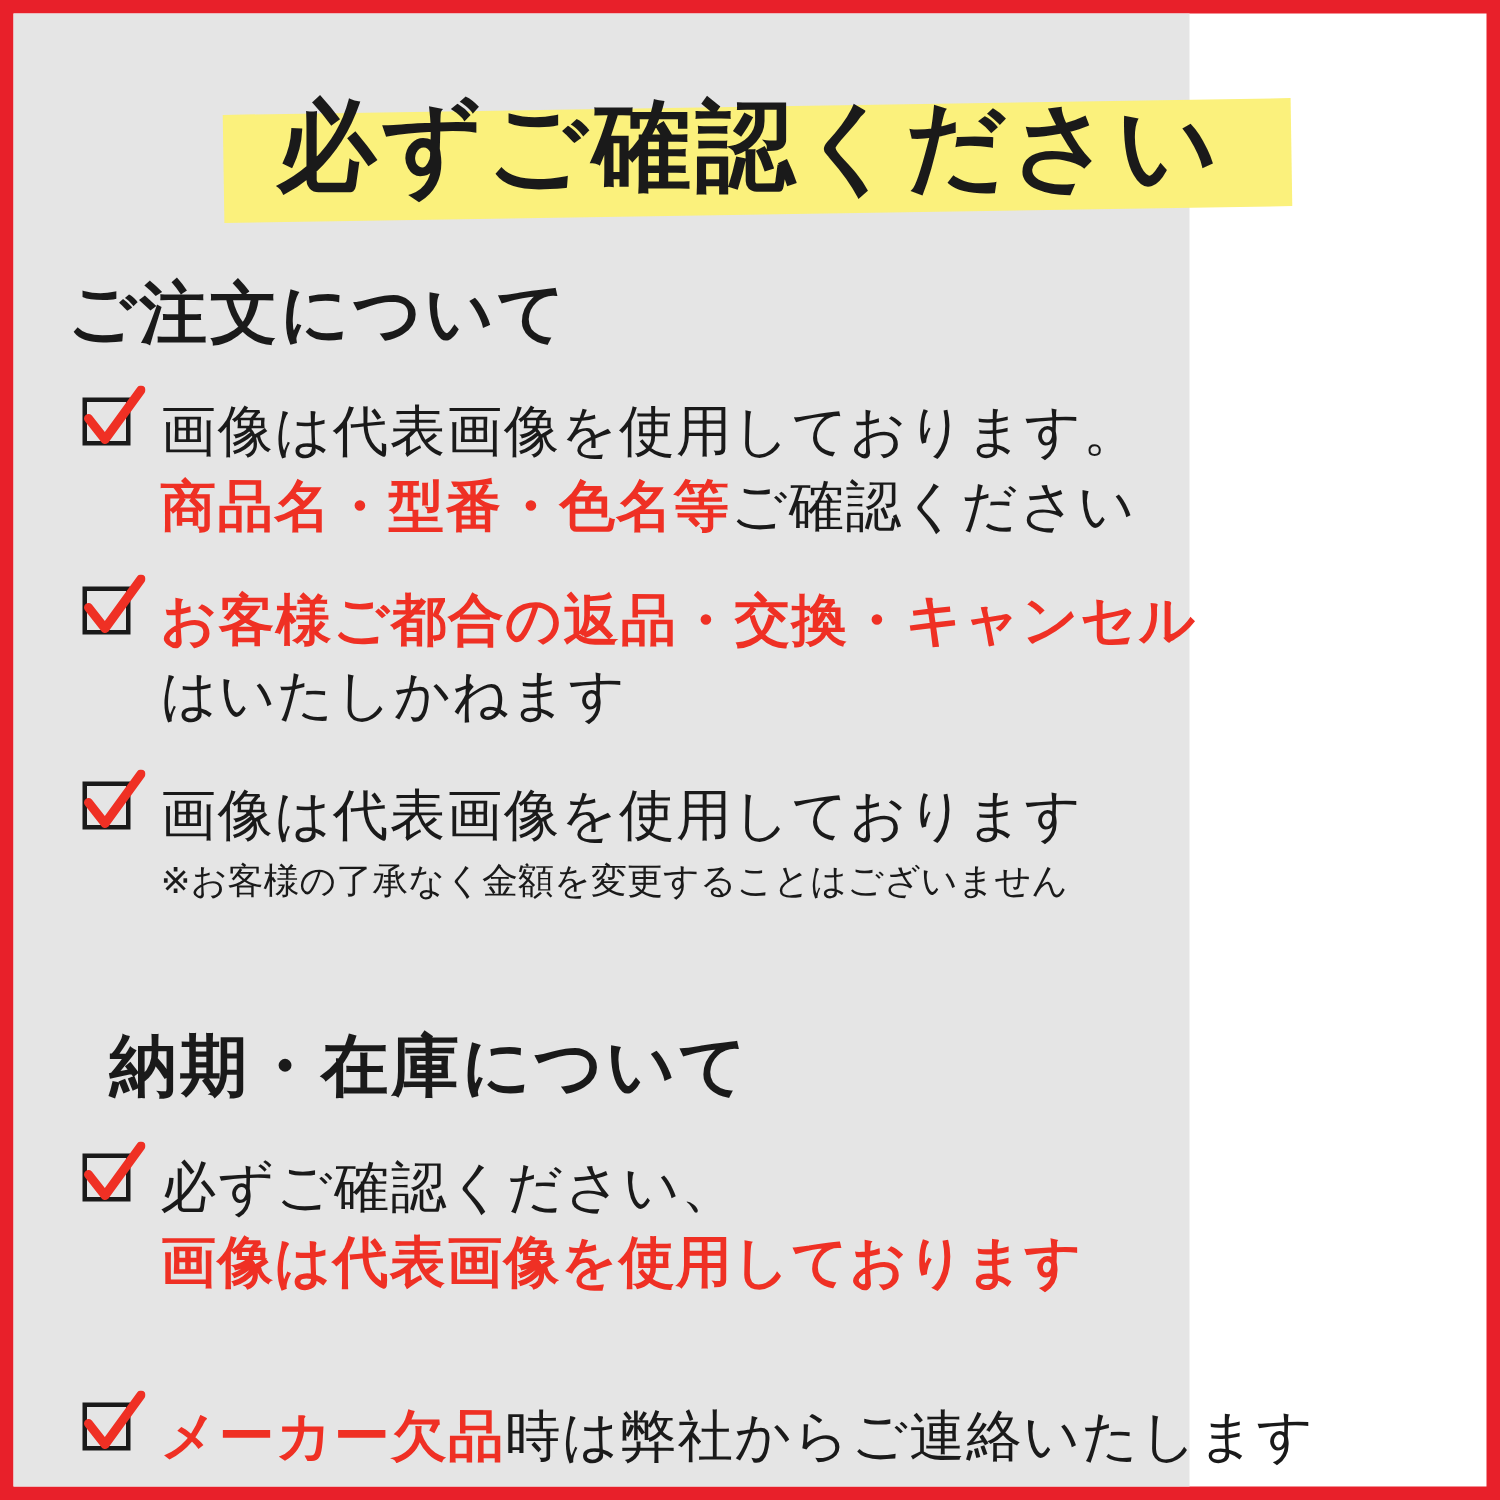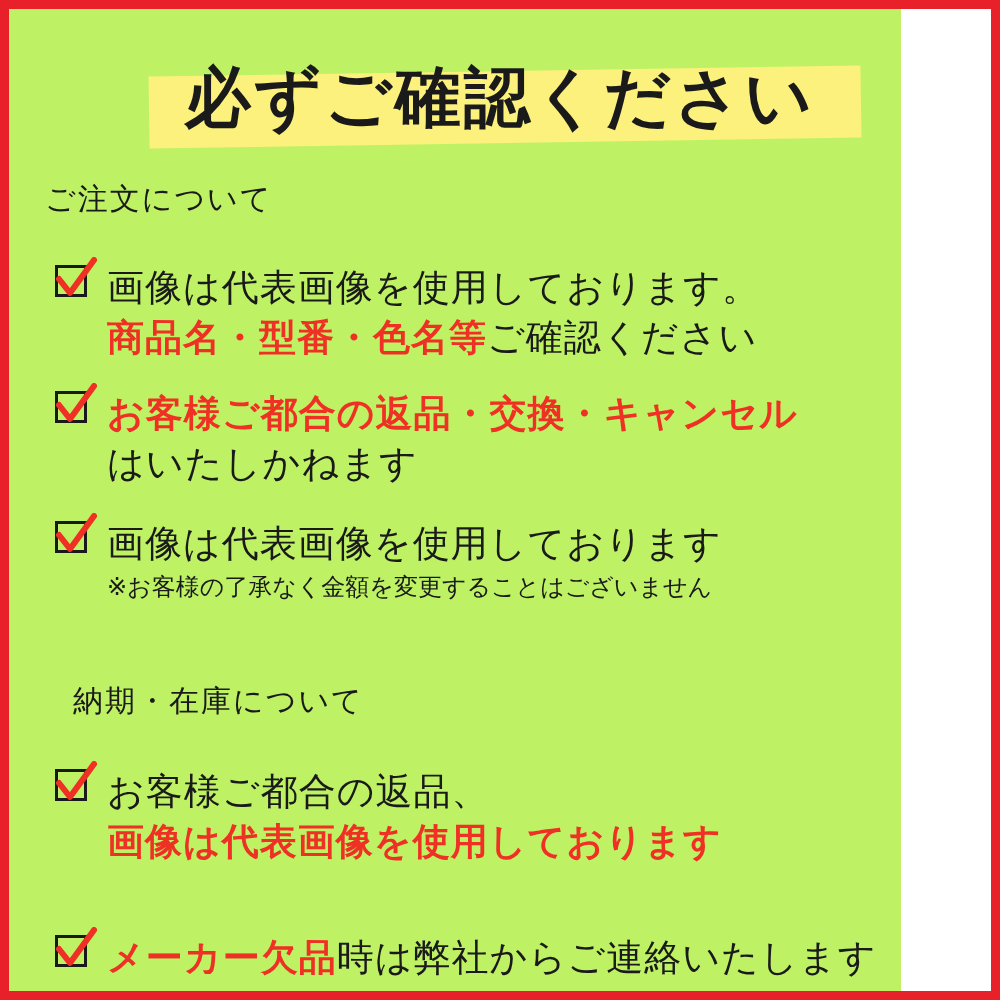--- a/index.html
+++ b/index.html
@@ -32,23 +32,23 @@
     height: 1000px;
     background: #e8202a;
   }
   .frame-left { left: 0; }
   .frame-right { right: 0; }
 
   .page {
     position: absolute;
     left: 9px;
     top: 9px;
-    width: 892px;
+    width: 784px;
     height: 982px;
-    background: #bef264;
+    background: #e5e5e5;
   }
 
   
   .title-wrap {
     position: absolute;
     left: 0;
     top: 34px;
     width: 982px;
     text-align: center;
   }
@@ -68,22 +68,22 @@
     font-weight: bold;
     letter-spacing: 3px;
     color: #1a1a1a;
     line-height: 1.0;
     padding-top: 22px;
   }
 
   
   .section-head {
     position: absolute;
-    font-size: 30px;
-    font-weight: normal;
+    font-size: 45px;
+    font-weight: bold;
     color: #1a1a1a;
     letter-spacing: 2px;
     white-space: nowrap;
   }
   #head-order { left: 36px; top: 170px; }
   #head-stock { left: 36px; top: 672px; margin-left: 28px; }
 
   
   .item {
     position: absolute;
@@ -200,21 +200,21 @@
   <div class="section-head" id="head-stock">納期・在庫について</div>
 
   <div class="item" id="item-4">
     <div class="check">
       <div class="box"></div>
       <svg width="44" height="46" viewBox="0 0 44 46">
         <path d="M6 22 L17 36 L41 3" fill="none" stroke="#ef3024" stroke-width="6" stroke-linecap="round" stroke-linejoin="round"></path>
       </svg>
     </div>
     <div class="lines">
-      <div class="line"><span class="blk">お客様ご都合の返品、</span></div>
+      <div class="line"><span class="blk">必ずご確認ください、</span></div>
       <div class="line"><span class="red">画像は代表画像を使用しております</span></div>
     </div>
   </div>
 
   <div class="item" id="item-5">
     <div class="check">
       <div class="box"></div>
       <svg width="44" height="46" viewBox="0 0 44 46">
         <path d="M6 22 L17 36 L41 3" fill="none" stroke="#ef3024" stroke-width="6" stroke-linecap="round" stroke-linejoin="round"></path>
       </svg>

